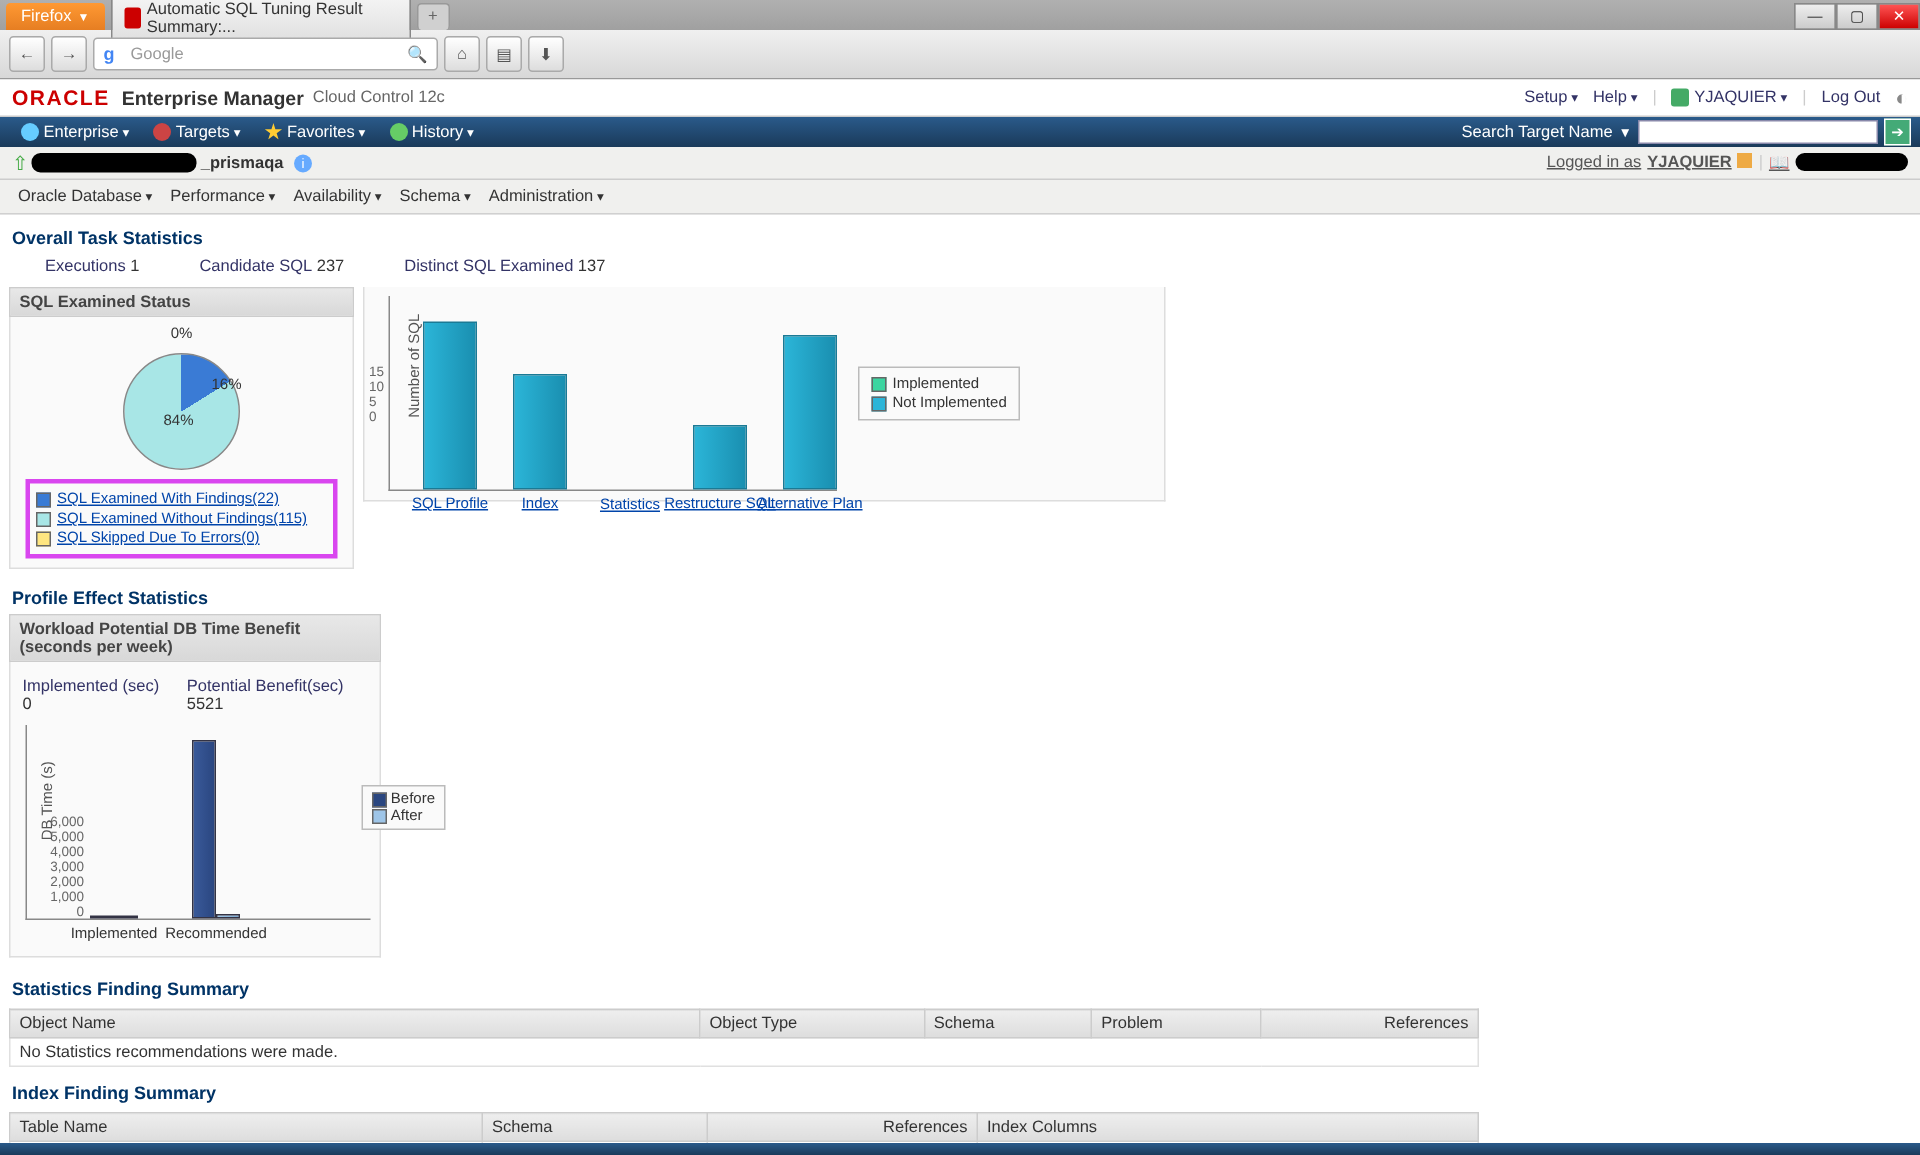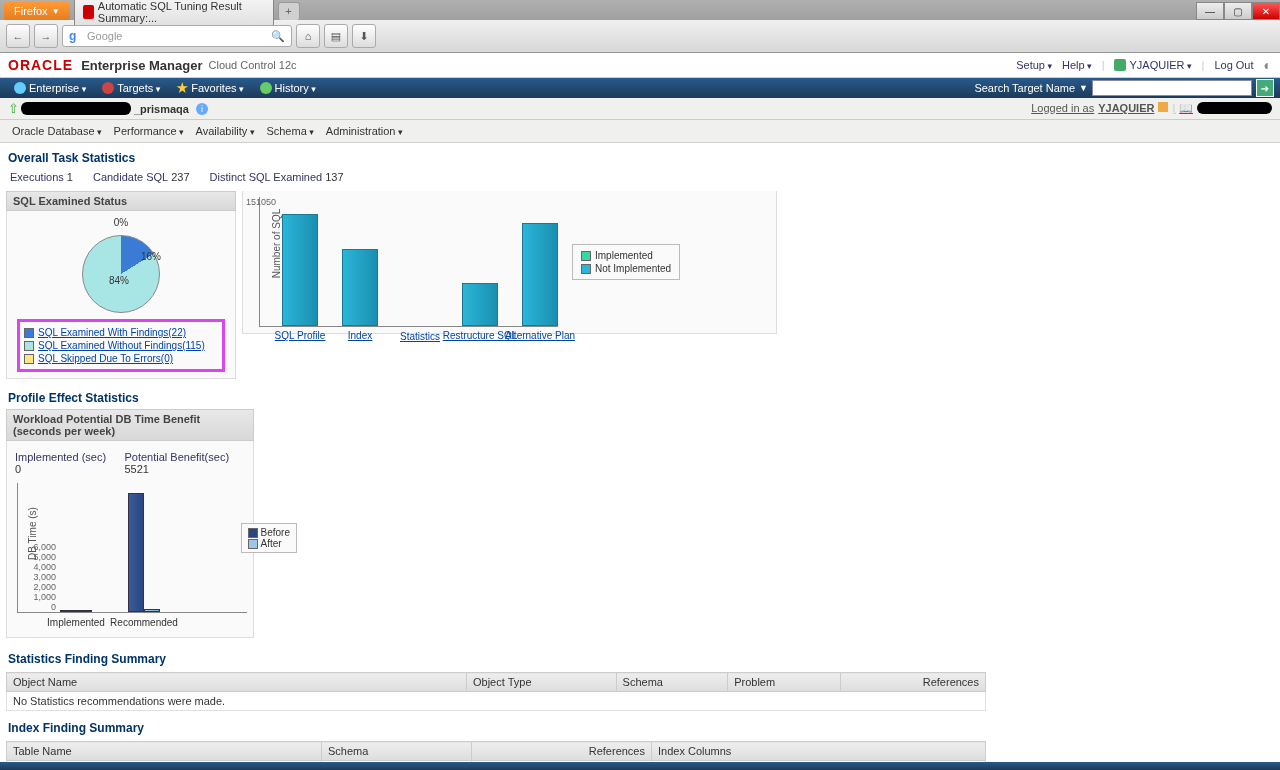--- a/index.html
+++ b/index.html
@@ -50,21 +50,21 @@
 .logged { margin-left: auto; color: #555; display:flex;gap:4px;text-decoration:underline; }
 .lock-icon{width:10px;height:10px;background:#ea4;display:inline-block;}
 .logged-black{display:inline-block;width:75px;height:12px;background:#000;border-radius:6px;}
 
 .sub-menu { padding: 3px 8px; font-size: 11px; display: flex; gap: 4px; border-bottom: 1px solid #d0d0d0; background:#f0f0ee; }
 .sub-menu span { padding: 2px 4px; color: #333; }
 
 .content { padding: 4px 6px; height: 642px; overflow-y: auto; position: relative; background:#fff; }
 .section-title { color: #003366; font-weight: bold; font-size: 12px; padding: 4px 2px; }
 .stats-row { display: flex; gap: 20px; padding: 2px 4px 8px; font-size: 11px; }
-.stats-row .lbl { color: #336; }
+.stats-row .lbl { color: #336; margin-left: 20px; }
 .stats-row .val { margin-left: 3px; }
 
 .panel-header { background: linear-gradient(#e8e8e8,#d8d8d8); border: 1px solid #ccc; padding: 3px 6px; font-size: 11px; font-weight: bold; color: #444; }
 .panel-body { border: 1px solid #ddd; border-top: none; padding: 6px; background:#fafafa; }
 
 .charts-row { display: flex; gap: 6px; margin-bottom: 8px; }
 .pie-panel { width: 230px; }
 .bar-panel { width: 535px; }
 
 .pie-wrap { text-align: center; position:relative; padding-top:4px;}
@@ -75,21 +75,21 @@
 .pie-lbl-16{position:absolute; top:34px; right:68px; font-size:10px;}
 .pie-lbl-84{position:absolute; top:58px; left:96px; font-size:10px;}
 .pie-legend { font-size: 10px; text-align: left; padding: 4px; border:3px solid #d946ef; margin:6px 4px 0; }
 .pie-legend div { display: flex; align-items: center; gap: 4px; padding: 1px 0; }
 .lg-box { width: 10px; height: 10px; border: 1px solid #666; }
 .lg-link { color: #0044aa; text-decoration: underline; }
 
 .bar-panel .panel-body{display:flex;align-items:center;gap:14px;}
 .bar-chart { display: flex; align-items: flex-end; height: 130px; gap: 24px; padding: 0 0 0 22px; border-left: 1px solid #888; border-bottom: 1px solid #888; position: relative; margin-left:10px; }
 .bar-y-label{position:absolute;left:-18px;top:50%;transform:rotate(-90deg) translateX(24px);font-size:10px;color:#555;white-space:nowrap;}
-.y-ticks{position:absolute;left:-14px;top:0;height:100%;display:flex;flex-direction:row;justify-content:center;font-size:9px;color:#666;}
+.y-ticks{position:absolute;left:-14px;top:0;height:100%;display:flex;flex-direction:column;justify-content:center;font-size:9px;color:#666;}
 .bar { width: 36px; background: linear-gradient(90deg,#2bb5d8,#1a8fb0); border: 1px solid #1a7a95; position:relative;}
 .bar-lbl{position:absolute;bottom:-16px;left:50%;transform:translateX(-50%);font-size:10px;white-space:nowrap;color:#0044aa;text-decoration:underline;}
 .bar-legend{border:1px solid #bbb; padding:4px 8px; font-size:10px;}
 .bar-legend div{display:flex;align-items:center;gap:4px;padding:1px 0;}
 
 .workload-panel{width:248px;}
 .profile-row{display:flex;gap:18px;padding:4px 2px 8px;font-size:11px;}
 .grouped-bar{position:relative;display:flex;align-items:flex-end;height:130px;padding:0 10px 0 42px;border-left:1px solid #888;border-bottom:1px solid #888;gap:36px;margin-left:4px;}
 .gb-y-ticks{position:absolute;left:4px;top:0;height:100%;display:flex;flex-direction:column;justify-content:flex-end;font-size:9px;color:#666;text-align:right;width:34px;}
 .gb-y-label{position:absolute;left:-12px;top:50%;transform:rotate(-90deg) translateX(20px);font-size:10px;color:#555;white-space:nowrap;}

